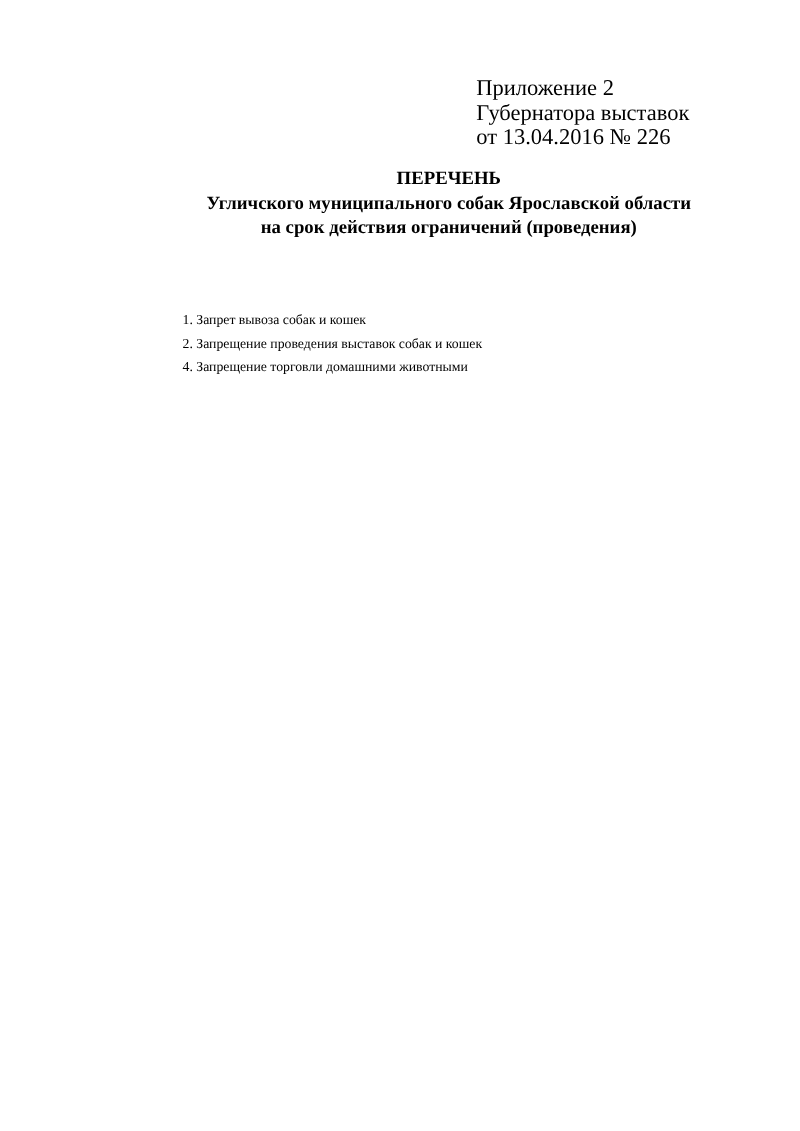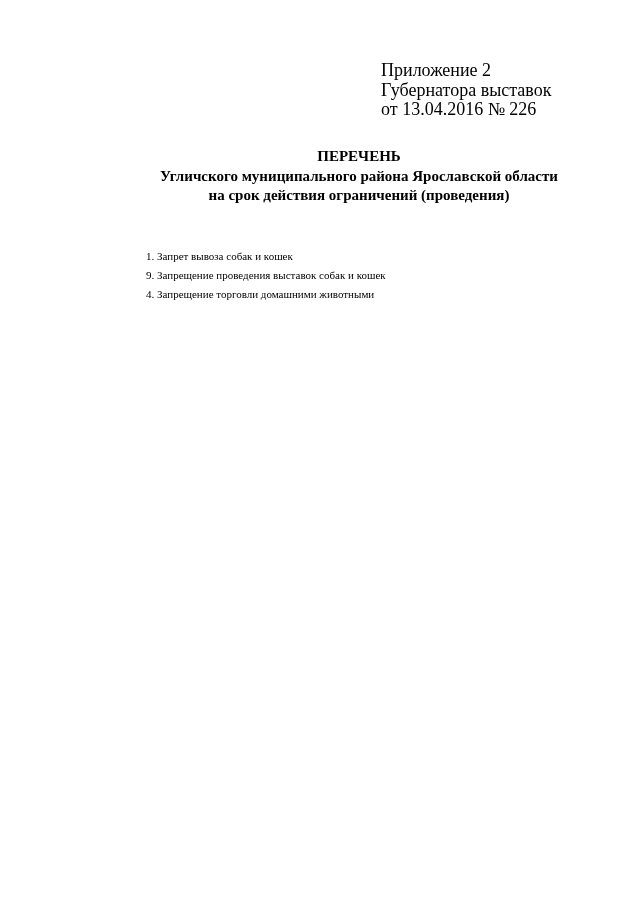--- a/index.html
+++ b/index.html
@@ -20,21 +20,21 @@
       left: 381px;
       top: 61px;
       font-size: 18px;
       line-height: 19.5px;
     }
     .appendix div { white-space: nowrap; }
     .heading {
       position: absolute;
       left: 100px;
       width: 518px;
-      top: 147px;
+      top: 134px;
       text-align: center;
       font-weight: bold;
       font-size: 15px;
       line-height: 19.5px;
     }
     .heading div { white-space: nowrap; }
     .items {
       position: absolute;
       left: 146px;
       top: 247px;
@@ -48,22 +48,22 @@
 
 <div class="page">
   <div class="appendix">
     <div>Приложение 2</div>
     <div>Губернатора выставок</div>
     <div>от 13.04.2016 № 226</div>
   </div>
 
   <div class="heading">
     <div>ПЕРЕЧЕНЬ</div>
-    <div>Угличского муниципального района Ярославской области</div>
+    <div>Угличского муниципального собак Ярославской области</div>
     <div>на срок действия ограничений (проведения)</div>
   </div>
 
   <div class="items">
     <div>1. Запрет вывоза собак и кошек</div>
-    <div>9. Запрещение проведения выставок собак и кошек</div>
+    <div>2. Запрещение проведения выставок собак и кошек</div>
     <div>4. Запрещение торговли домашними животными</div>
   </div>
 </div>
 
 </body></html>

